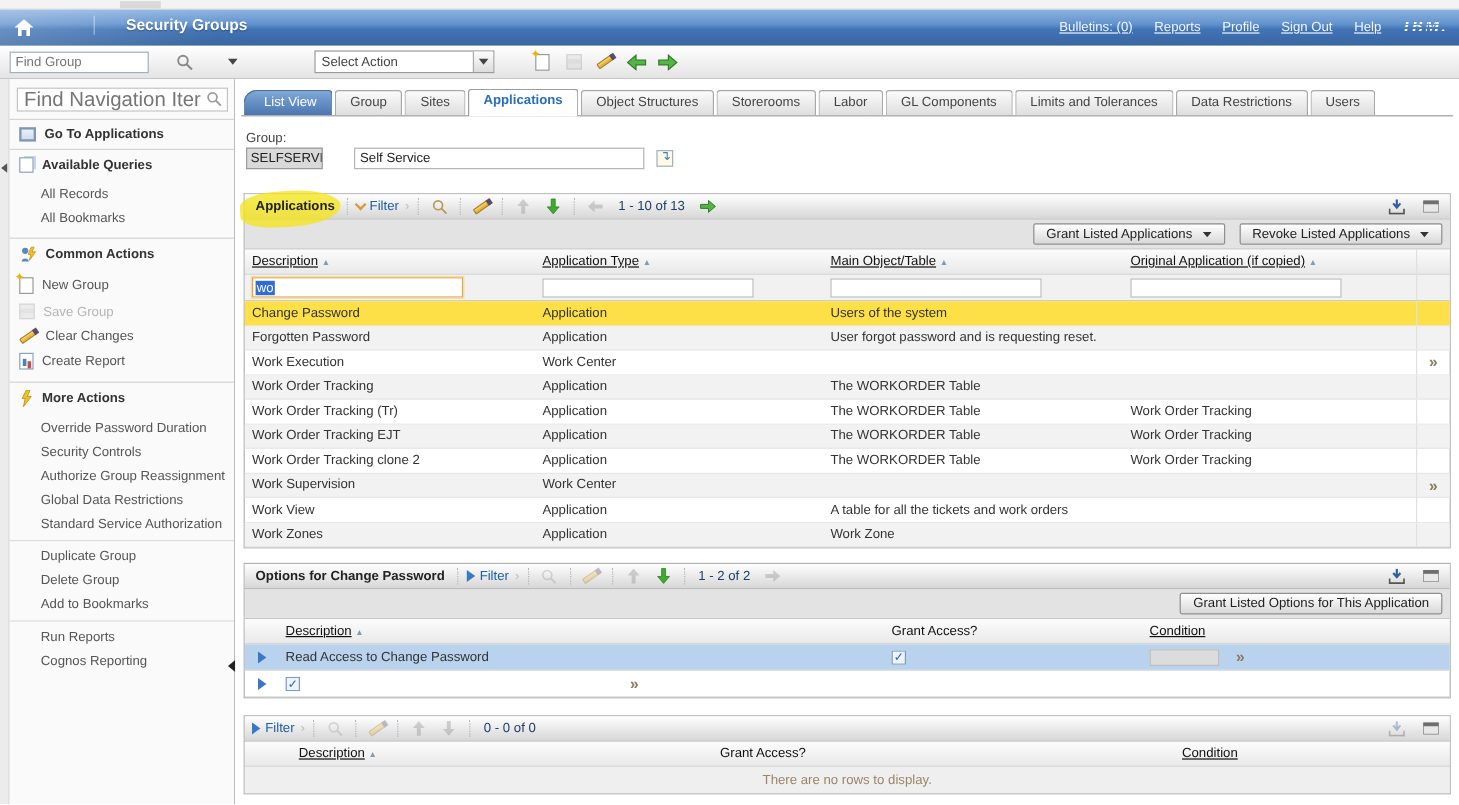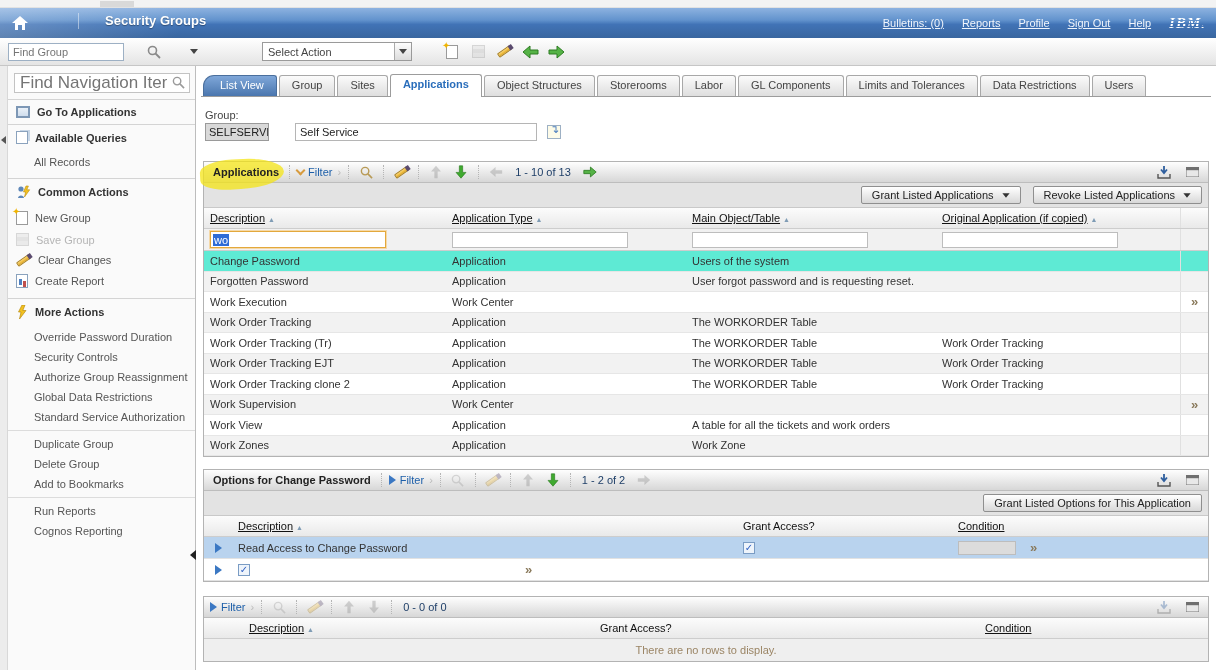--- a/index.html
+++ b/index.html
@@ -122,21 +122,21 @@
   .th .lbl { text-decoration:underline; cursor:pointer; }
   .sort-asc { font-size:7px; color:#7f9cb5; margin-left:3px; cursor:pointer; }
   .filter-row { background:#f1f1f1; border-bottom:1px solid #cdcdcd; height:22px; }
   .filter-row .fcell { padding:0 6px; }
   .filter-row input { width:176px; height:16px; border:1px solid #bdbdbd; font-size:11px; padding:0 2px; }
   .finput-focus { width:176px; height:17px; border:1px solid #e3a83c; outline:1px solid #f5d9a8; background:#fff;
     display:flex; align-items:center; padding:0 2px; }
   .finput-focus .sel { background:#2e6cd6; color:#fff; padding:0 1px; }
   .drow { height:20.5px; border-bottom:1px solid #e6e6e6; cursor:pointer; }
   .drow.alt { background:#f2f2f2; }
-  .drow.selected { background:#5eead4; }
+  .drow.selected { background:#fde047; }
   .td { padding:0 6px; white-space:nowrap; overflow:hidden; color:#333; }
   .chev2 { color:#8a7a5c; font-weight:bold; font-size:13px; cursor:pointer; line-height:1; }
   .c1{width:242px;} .c2{width:240px;} .c3{width:250px;} .c4{width:244px;} .c5{width:28px; text-align:center; border-left:1px solid #e0e0e0; align-self:stretch; display:flex; align-items:center; justify-content:center;}
 
   
   .o0{width:28px; display:flex; justify-content:center;} .o1{width:505px;} .o2{width:215px;} .o3{width:254px; display:flex; align-items:center; gap:14px;}
   .orow { height:22px; border-bottom:1px solid #e2e2e2; cursor:pointer; }
   .orow.selected { background:#b9d3ee; }
   .checkbox { width:12px; height:12px; border:1px solid #7a9cc4; background:#eef4fb; display:inline-flex;
     align-items:center; justify-content:center; font-size:10px; color:#2d5fc2; cursor:pointer; }
@@ -245,20 +245,21 @@
     <div class="side-head">
       <span class="gi gi-window"></span>
       <span>Go To Applications</span>
     </div>
     <div class="side-head">
       <span class="gi gi-pages"></span>
       <span>Available Queries</span>
     </div>
     <div id="queries-list" style="padding:2px 0 6px 0;">
         <div class="side-item">All Records</div>
+        <div class="side-item">All Bookmarks</div>
       </div>
     <div class="side-head">
       <span class="gi">
         <svg width="15" height="14" viewBox="0 0 15 14">
             <circle cx="5" cy="4" r="2.6" fill="#5e87b8"></circle>
             <path d="M2 13 C2 9.5 8 9.5 8 13 Z" fill="#5e87b8"></path>
             <path d="M10 1 L7.5 7 H9.6 L8.5 12 L13.7 4.8 H10.8 L12.4 1 Z" fill="#f3c120" stroke="#b98d12" stroke-width=".6"></path>
           </svg>
       </span>
       <span>Common Actions</span>

